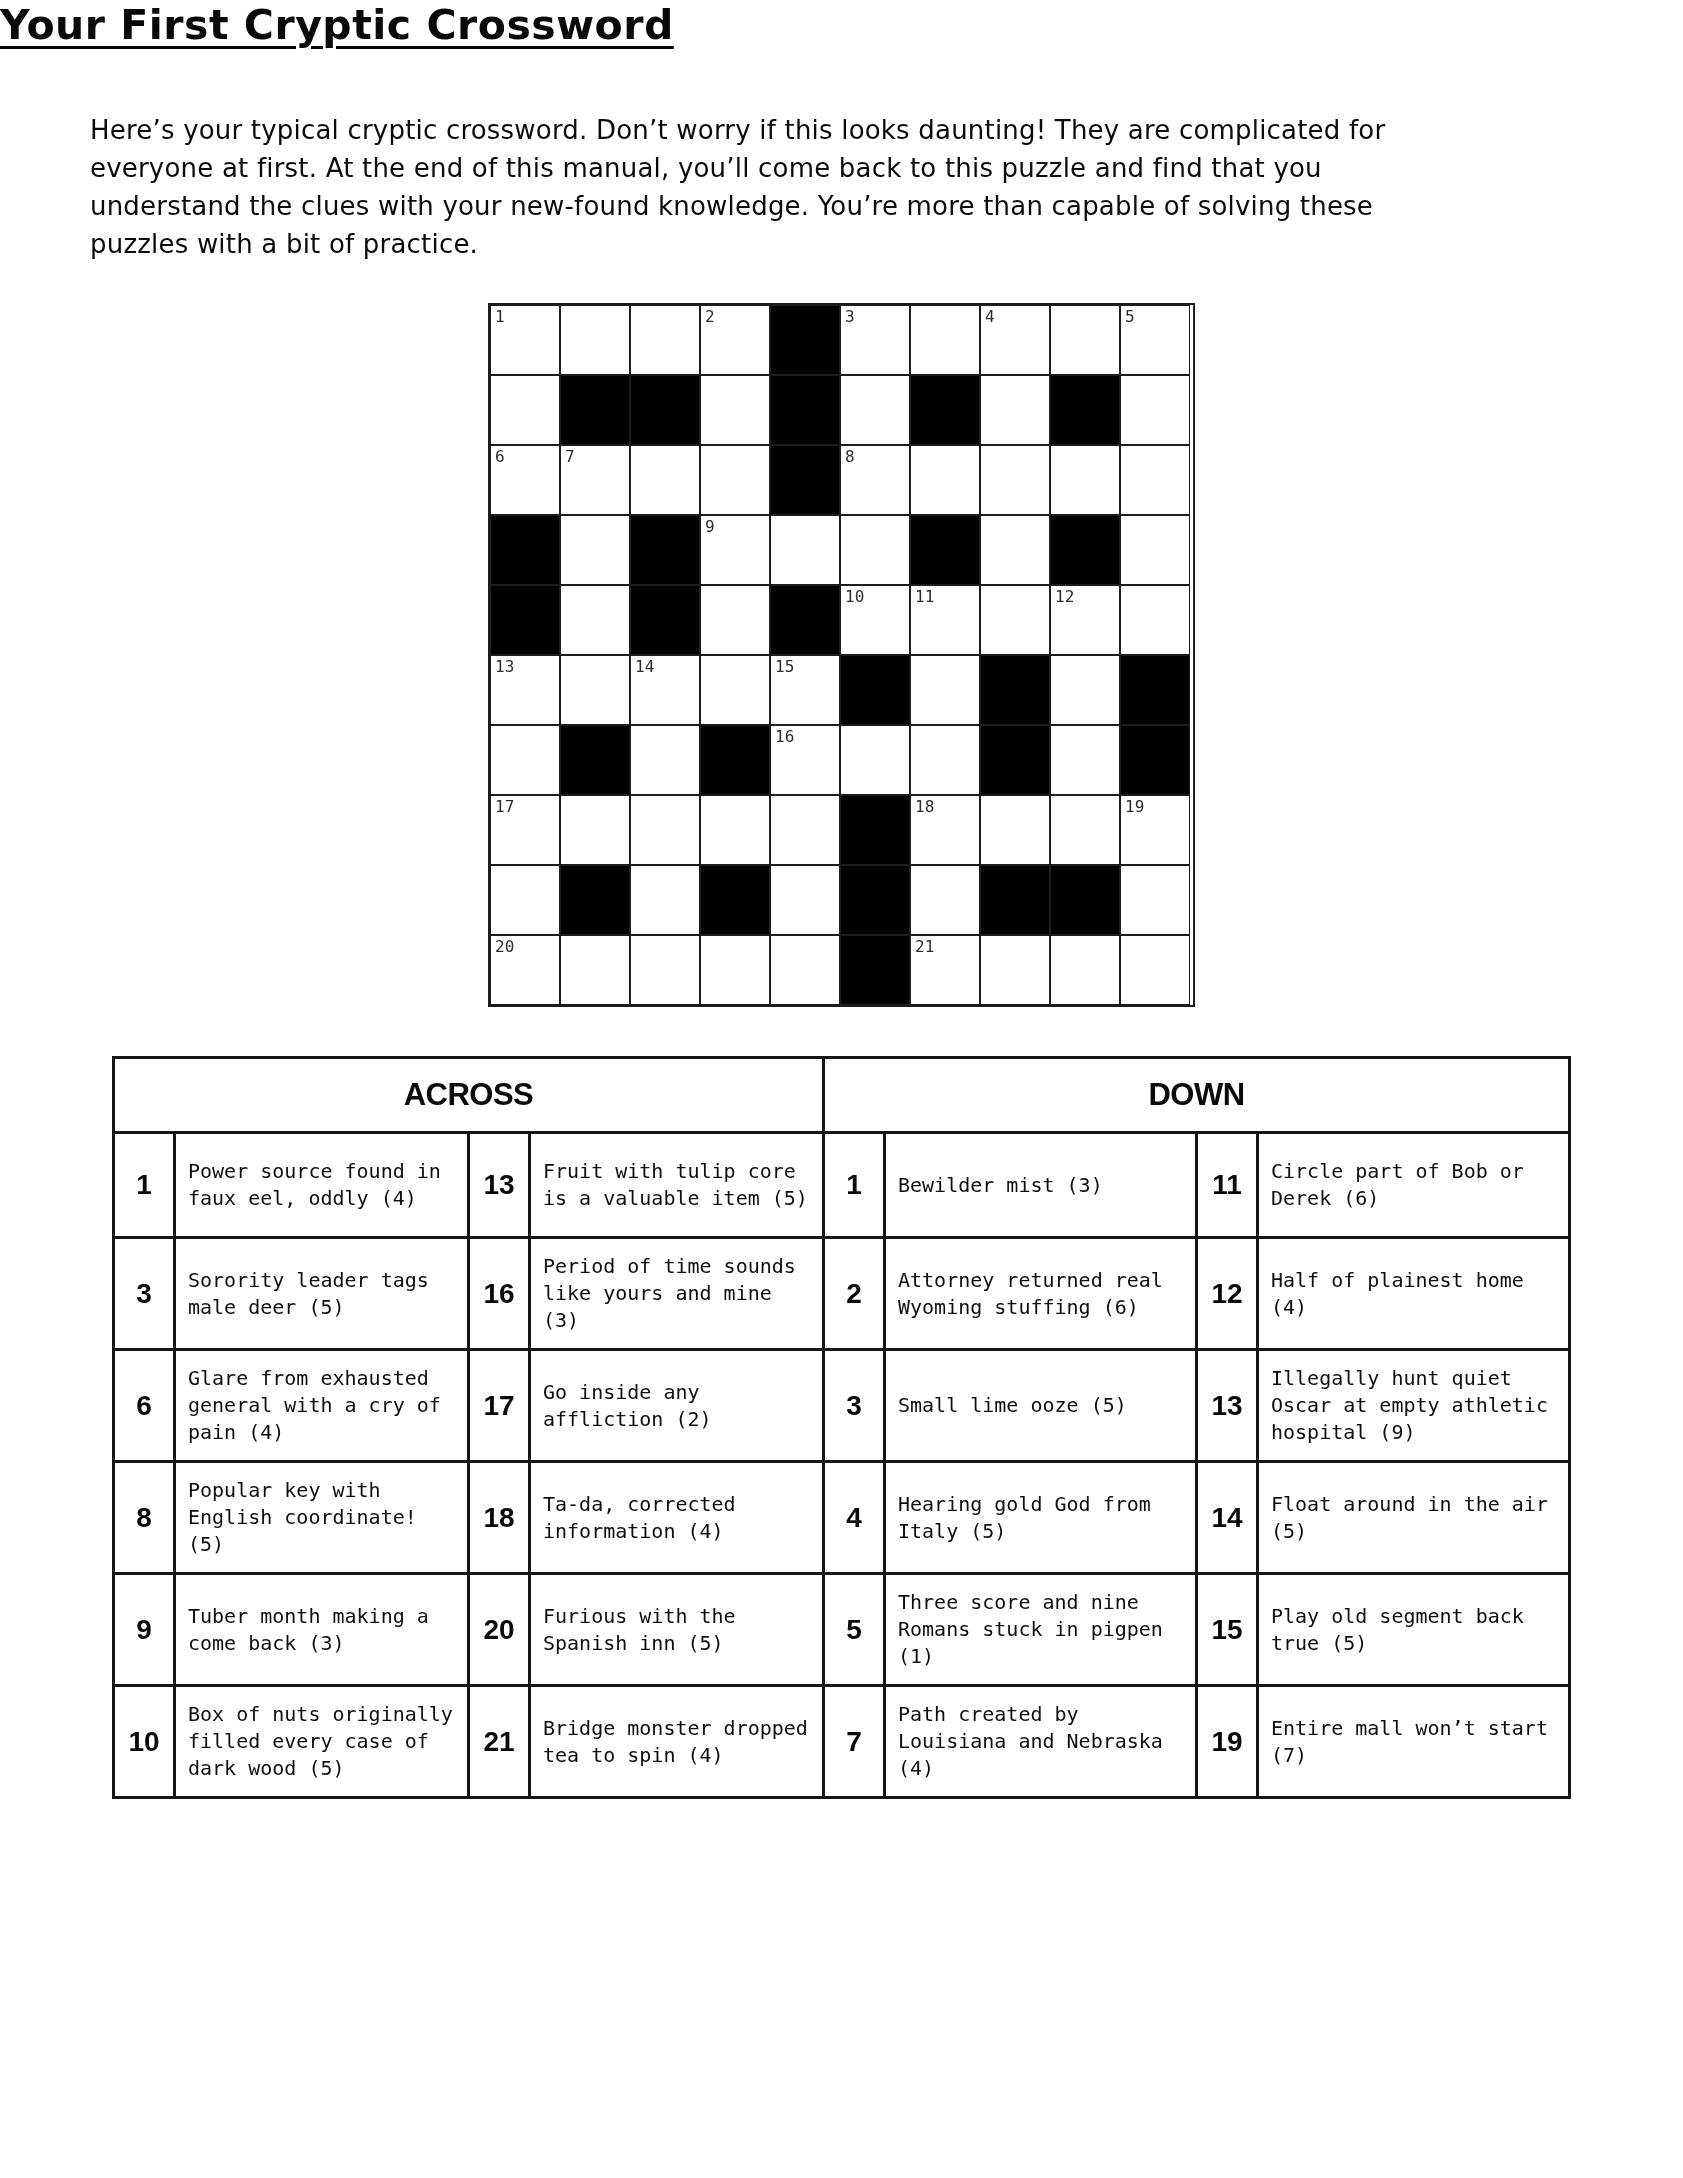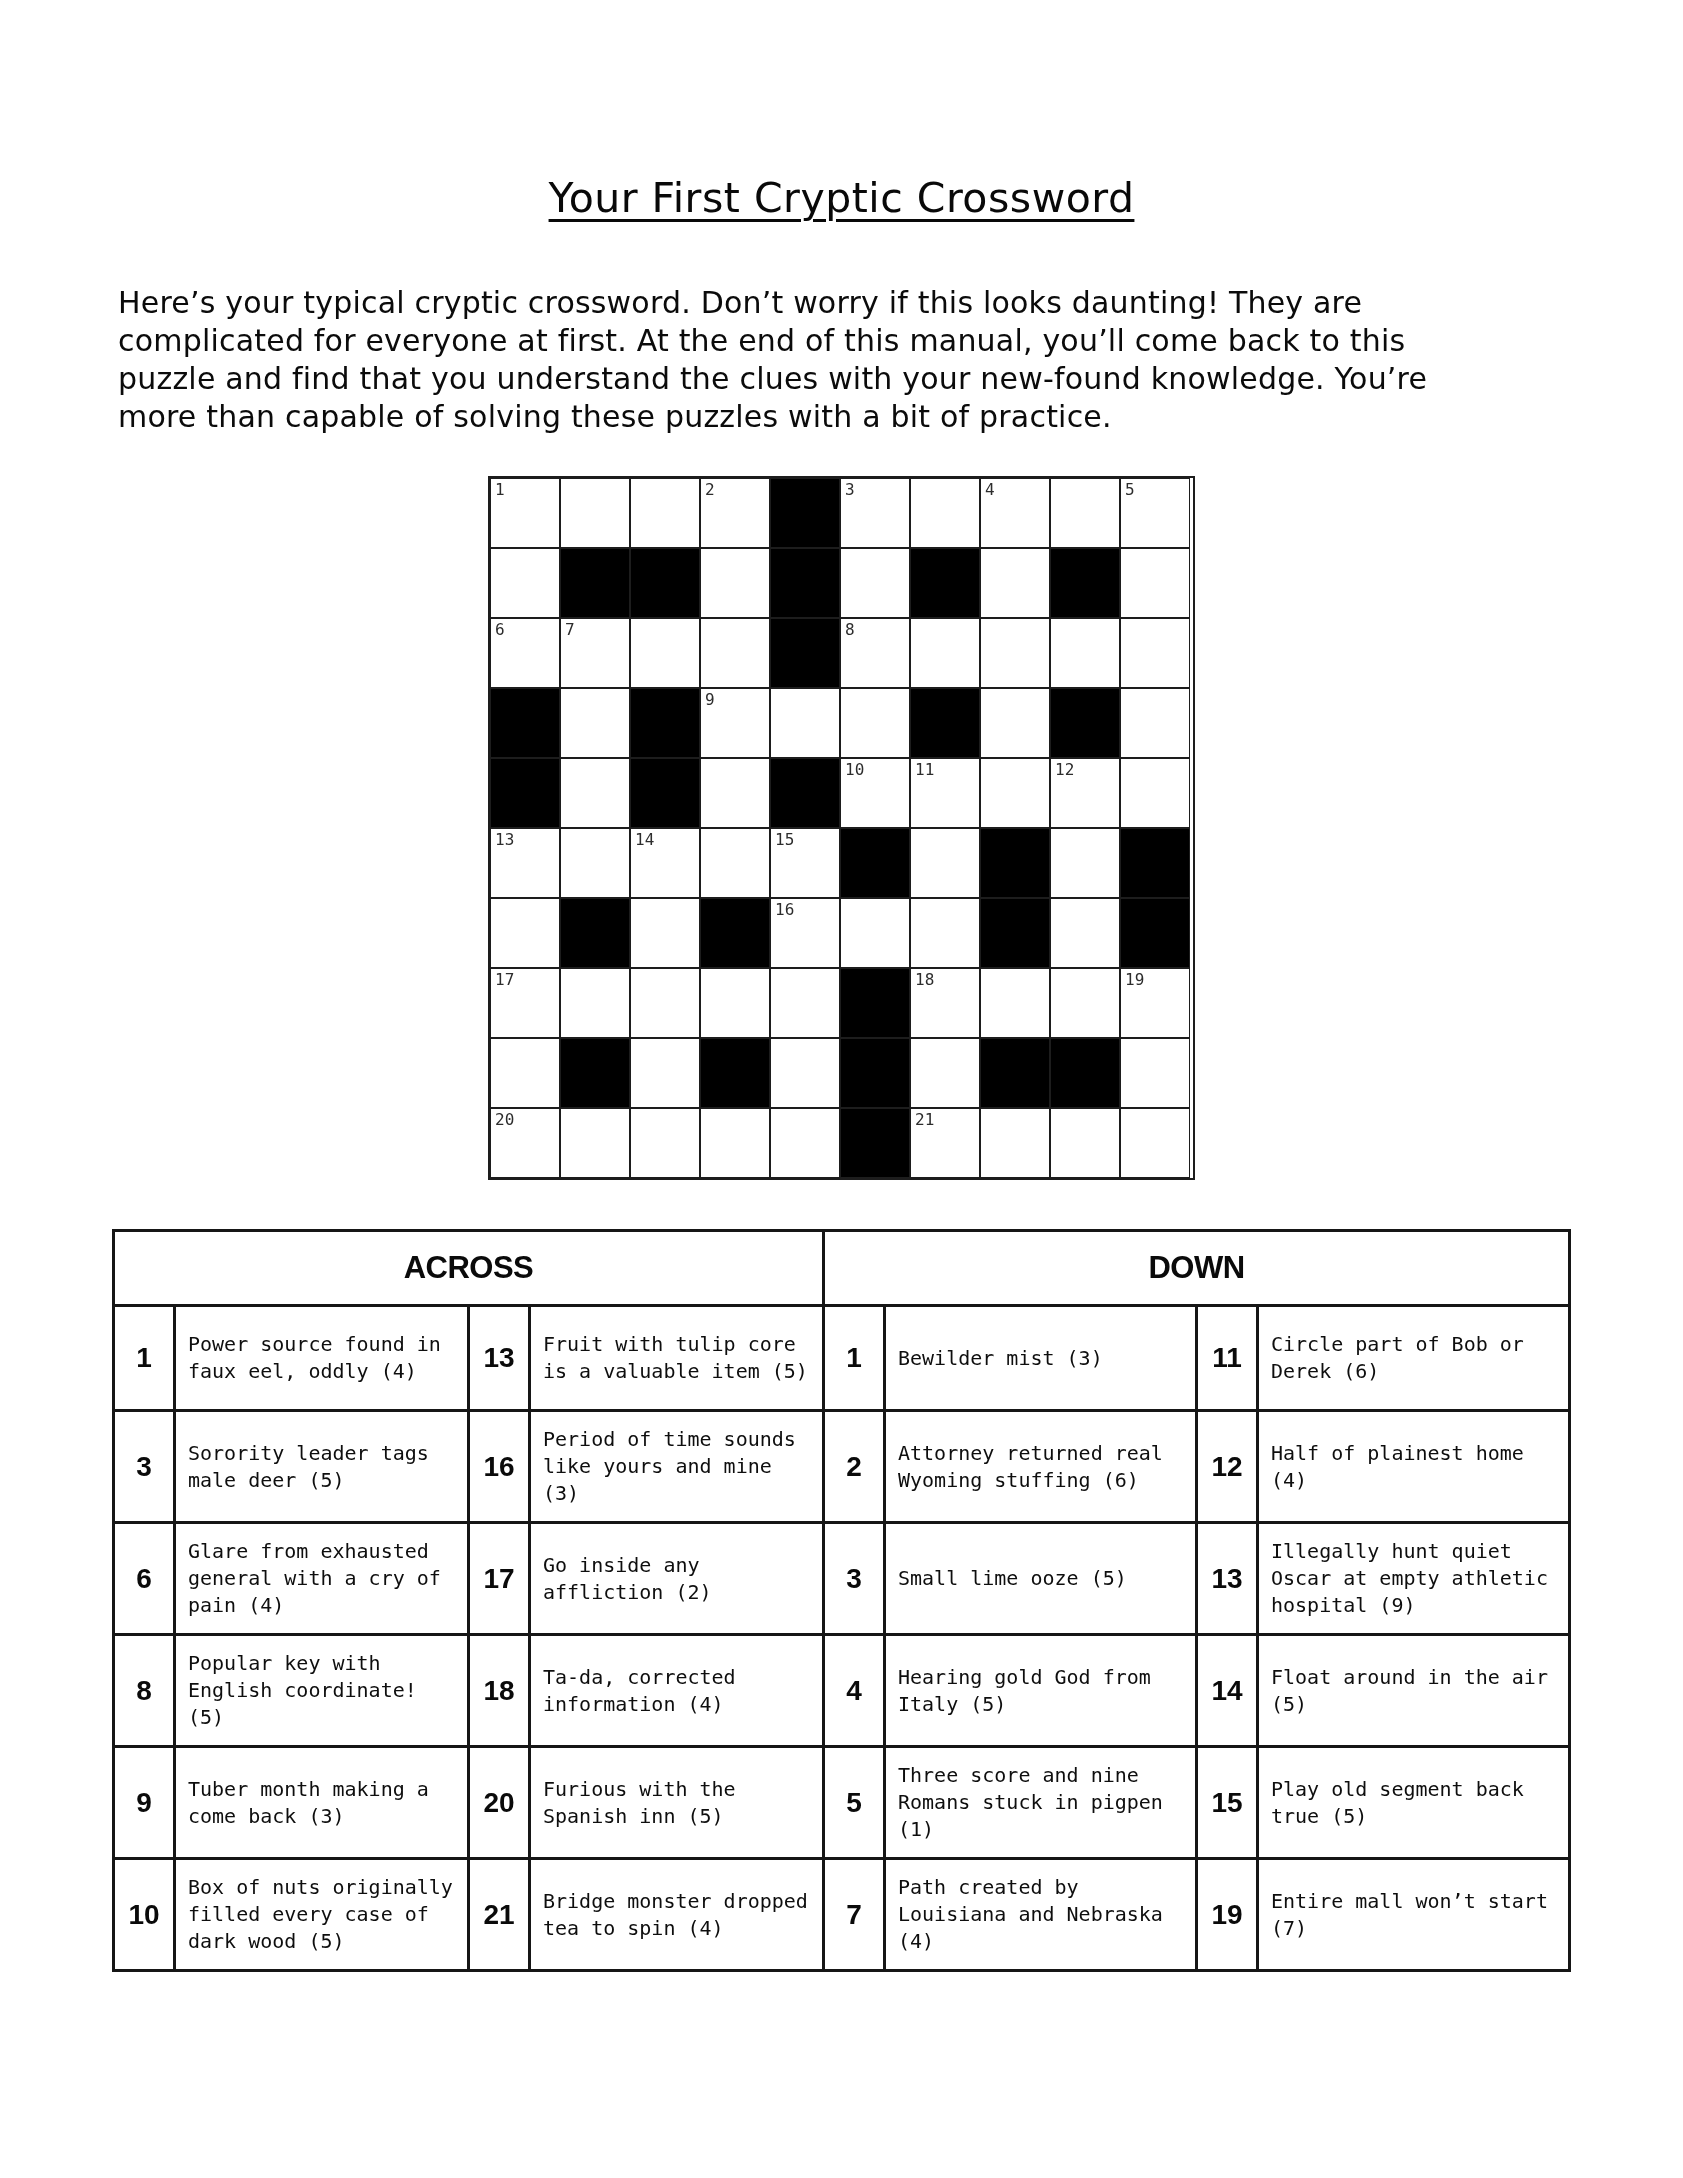--- a/index.html
+++ b/index.html
@@ -7,36 +7,35 @@
   body {
     width: 1683px; height: 2178px;
     font-family: "DejaVu Sans", sans-serif;
     color: #000;
     position: relative;
     overflow: hidden;
   }
   .page { width: 1683px; height: 2178px; position: relative; background: #fff; }
 
   .title {
-    margin-top: 173px;
-    text-align: center;
+    text-align: left;
     font-size: 41px;
     line-height: 50px;
-    font-weight: 400;
+    font-weight: 700;
     letter-spacing: 0.5px;
     text-decoration: underline;
     text-decoration-thickness: 3px;
     text-underline-offset: 7px;
     color: #090909;
   }
 
   .intro {
-    margin: 61px 0 0 118px;
+    margin: 61px 0 0 90px;
     width: 1346px;
-    font-size: 30px;
+    font-size: 26px;
     line-height: 38px;
     letter-spacing: 0.2px;
     color: #0b0b0b;
   }
 
   .grid-wrap {
     margin: 40px auto 0 auto;
     width: 707px;
   }
   .grid {

